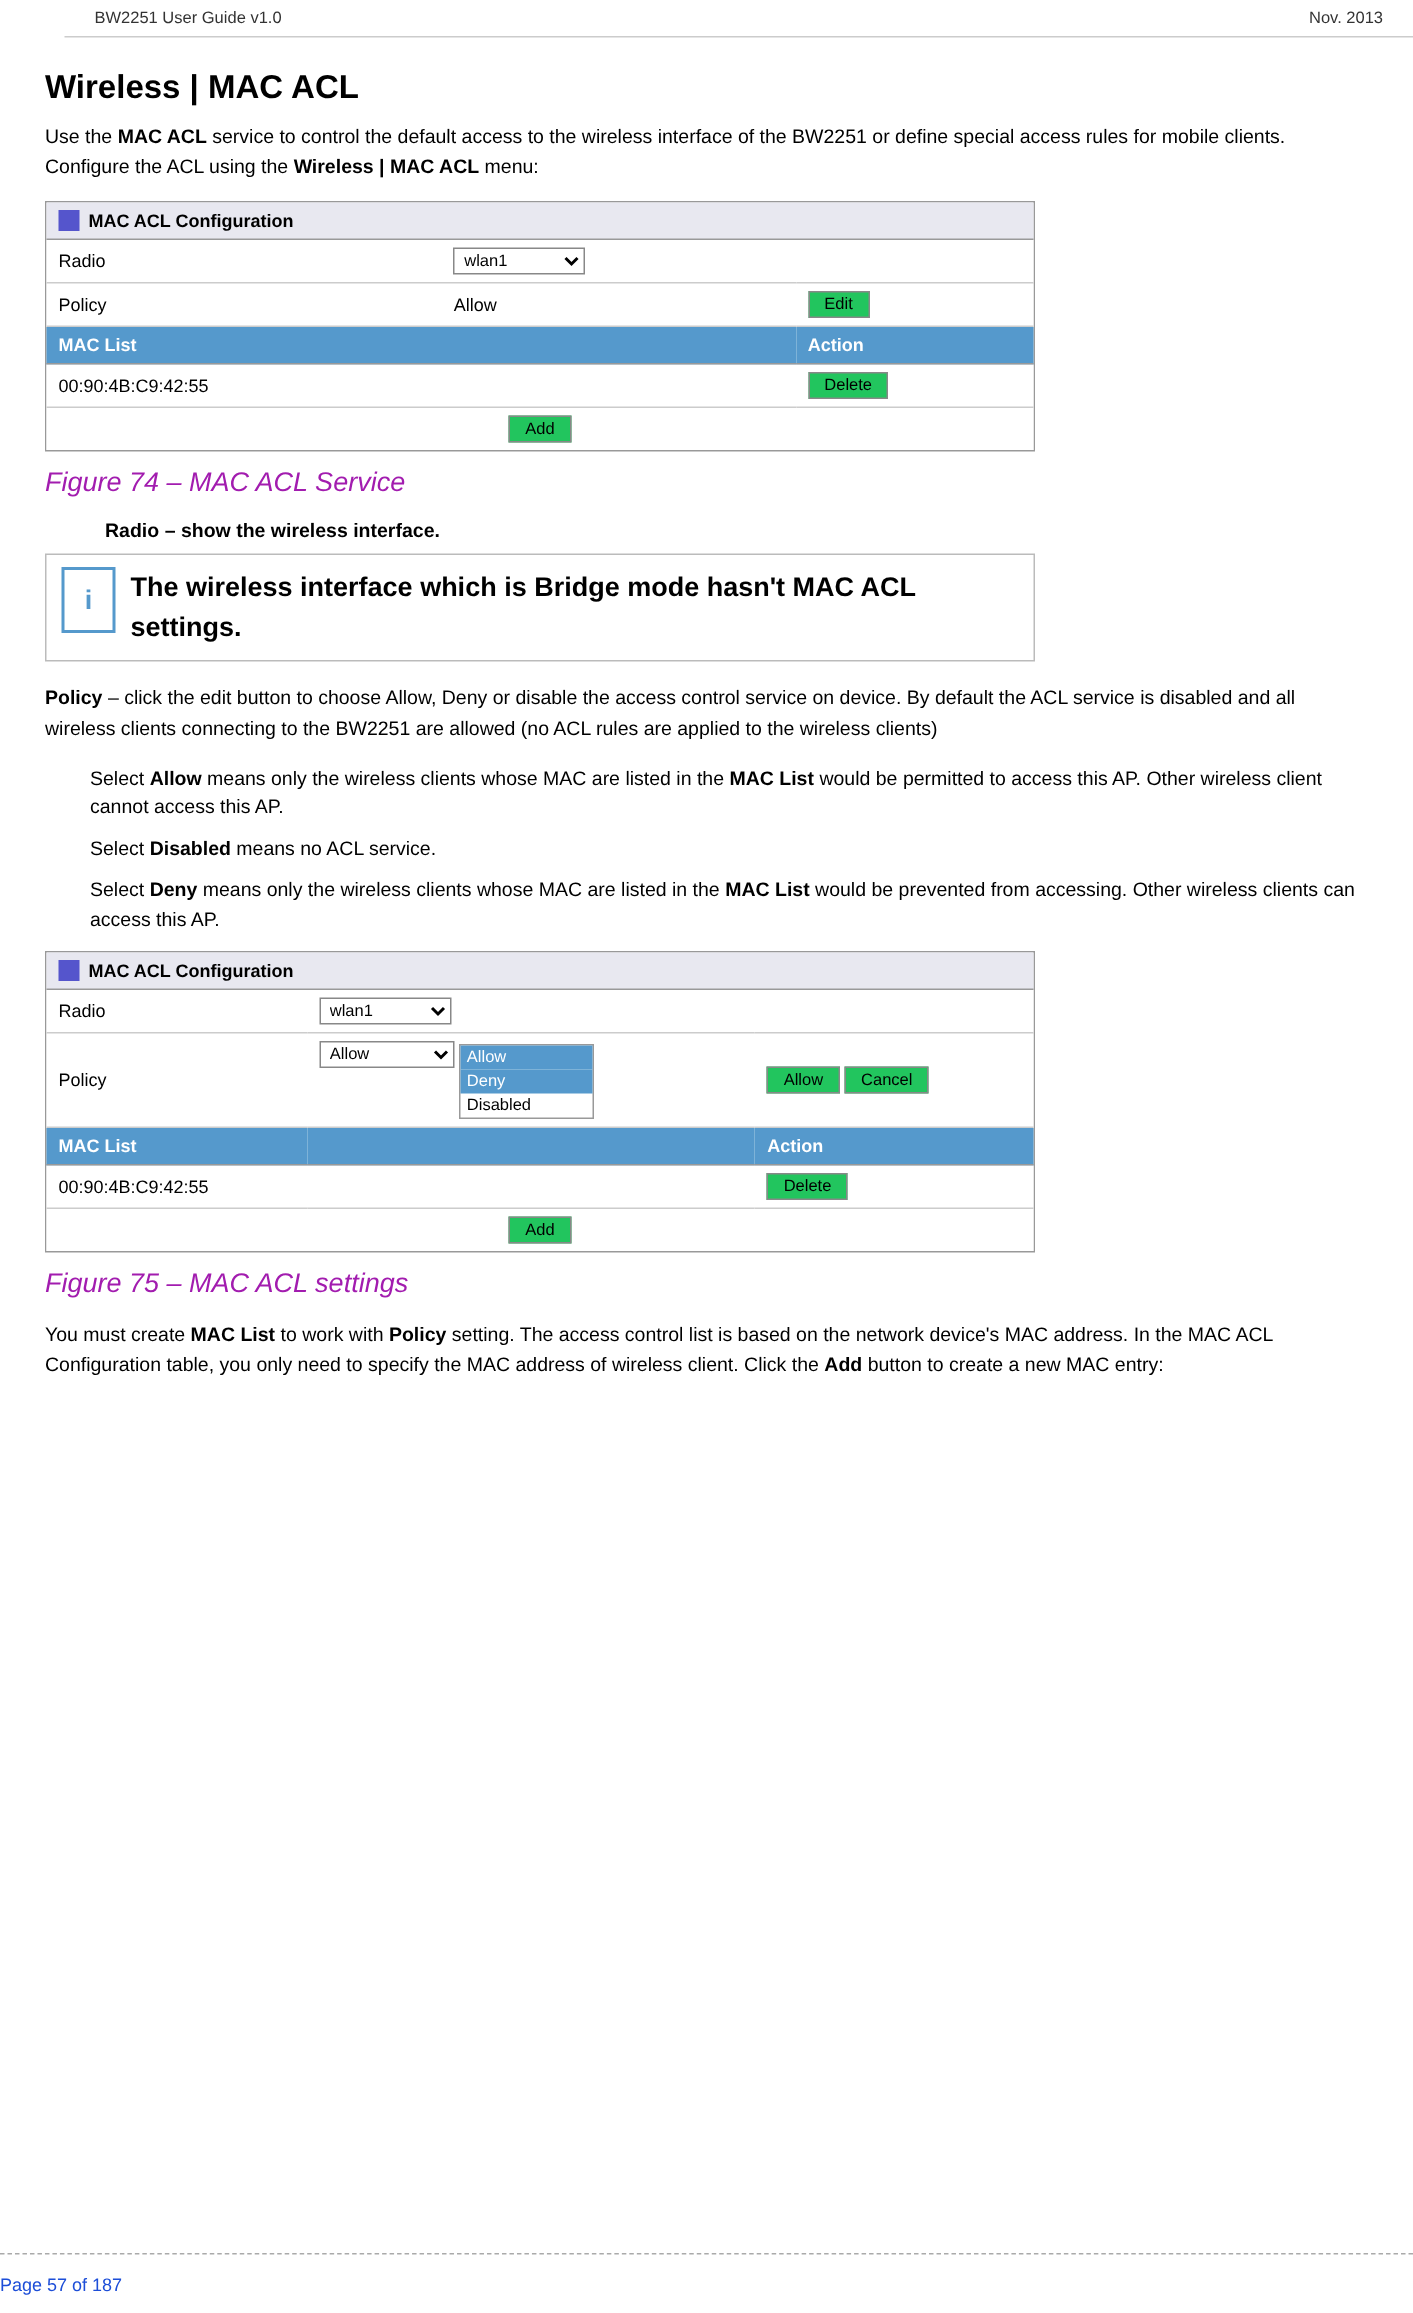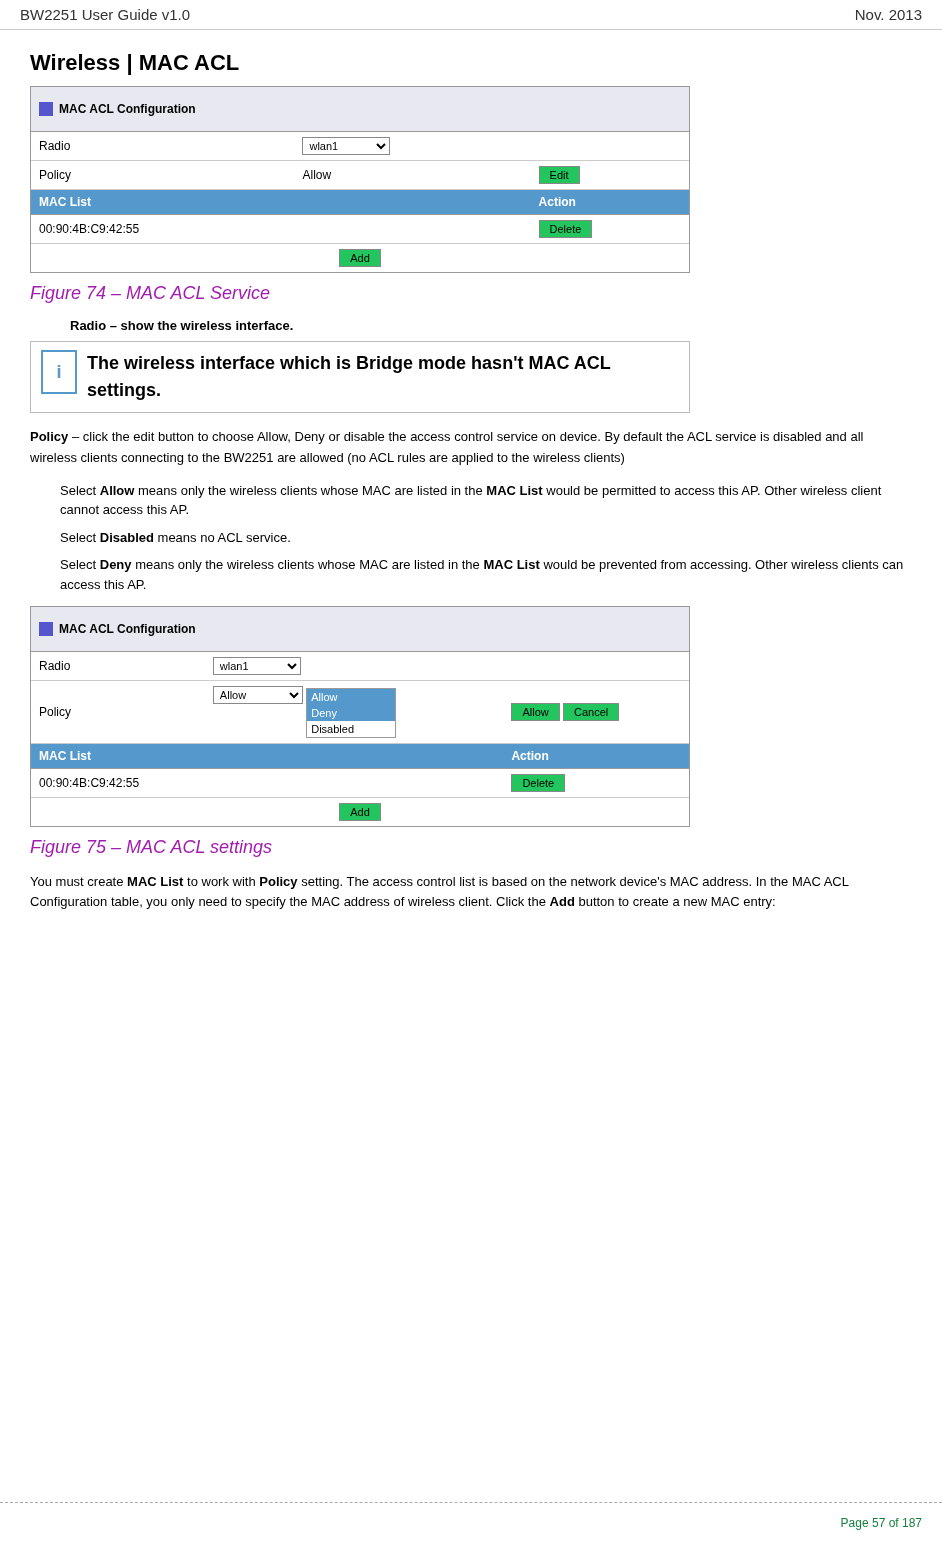--- a/index.html
+++ b/index.html
@@ -9,23 +9,24 @@
       color: #000;
       background: #fff;
       width: 942px;
       min-height: 1542px;
       position: relative;
     }
     .header {
       display: flex;
       justify-content: space-between;
       padding: 6px 20px;
-      font-size: 15px;
+      font-size: 11px;
       color: #333;
       border-bottom: 1px solid #ccc;
+      margin-left: 43px;
     }
     .content {
       padding: 20px 30px 60px 30px;
     }
     h1.page-title {
       font-size: 22px;
       font-weight: bold;
       margin-bottom: 10px;
     }
     .intro-text {
@@ -37,21 +38,21 @@
 
     
     .mac-acl-table {
       border: 1px solid #999;
       width: 660px;
       margin-bottom: 10px;
       border-collapse: collapse;
     }
     .mac-acl-table .table-title-row {
       background: #e8e8f0;
-      padding: 15px 8px;
+      padding: 5px 8px;
       font-weight: bold;
       font-size: 12px;
       display: flex;
       align-items: center;
       gap: 6px;
       border-bottom: 1px solid #999;
     }
     .table-title-icon {
       width: 14px;
       height: 14px;
@@ -179,41 +180,43 @@
     }
     .footer-bar {
       position: absolute;
       bottom: 0;
       left: 0;
       right: 0;
       height: 40px;
       border-top: 1px dashed #aaa;
       display: flex;
       align-items: center;
-      justify-content: flex-end;
       padding-right: 20px;
       font-size: 12px;
-      color: #15803d;
+      color: #1d4ed8;
     }
     .page-info {
       font-size: 12px;
     }
   </style>
 </head>
 <body>
 
 <div class="header">
   <span>BW2251 User Guide v1.0</span>
   <span>Nov.  2013</span>
 </div>
 
 <div class="content">
 
   <h1 class="page-title">Wireless | MAC ACL</h1>
 
+  <p class="intro-text">
+    Use the <b>MAC ACL</b> service to control the default access to the wireless interface of the BW2251 or define special access rules for mobile clients. Configure the ACL using the <b>Wireless | MAC ACL</b> menu:
+  </p>
 
   <div class="mac-acl-table">
     <div class="table-title-row">
       <span class="table-title-icon"></span>
       <span>MAC ACL Configuration</span>
     </div>
     <table>
       <tbody>
           <tr class="data-row">
         <td>Radio</td>

